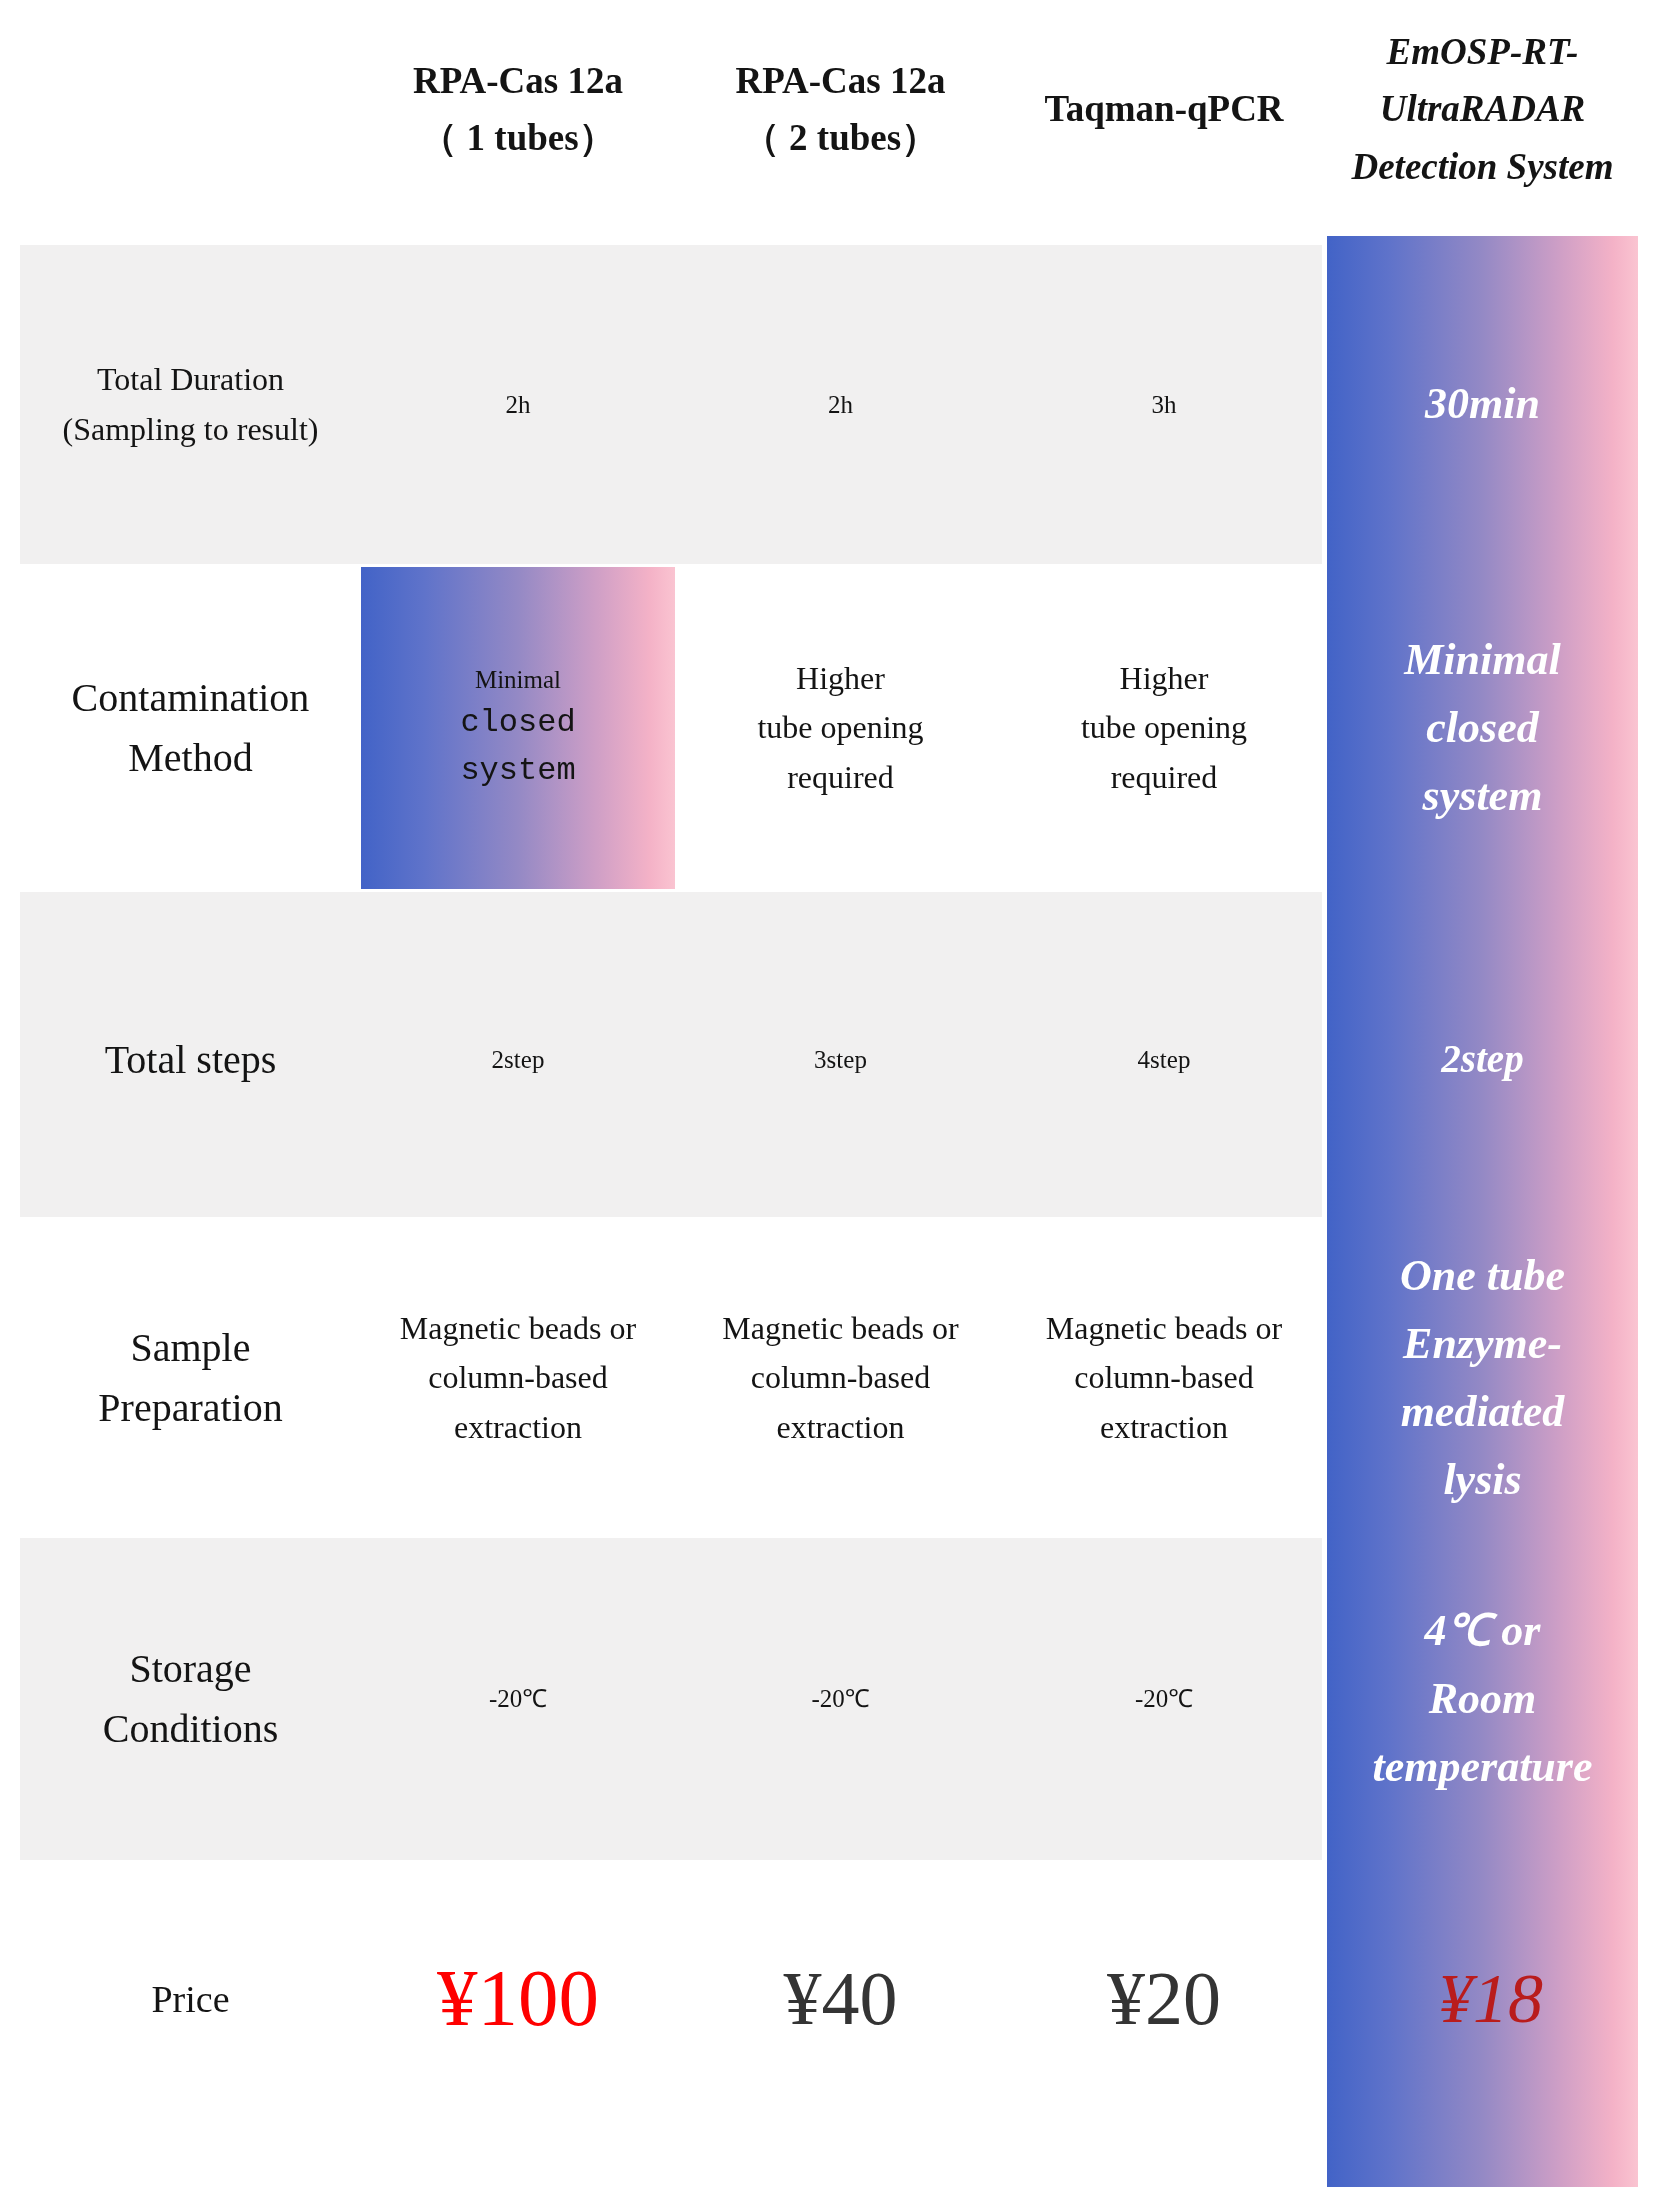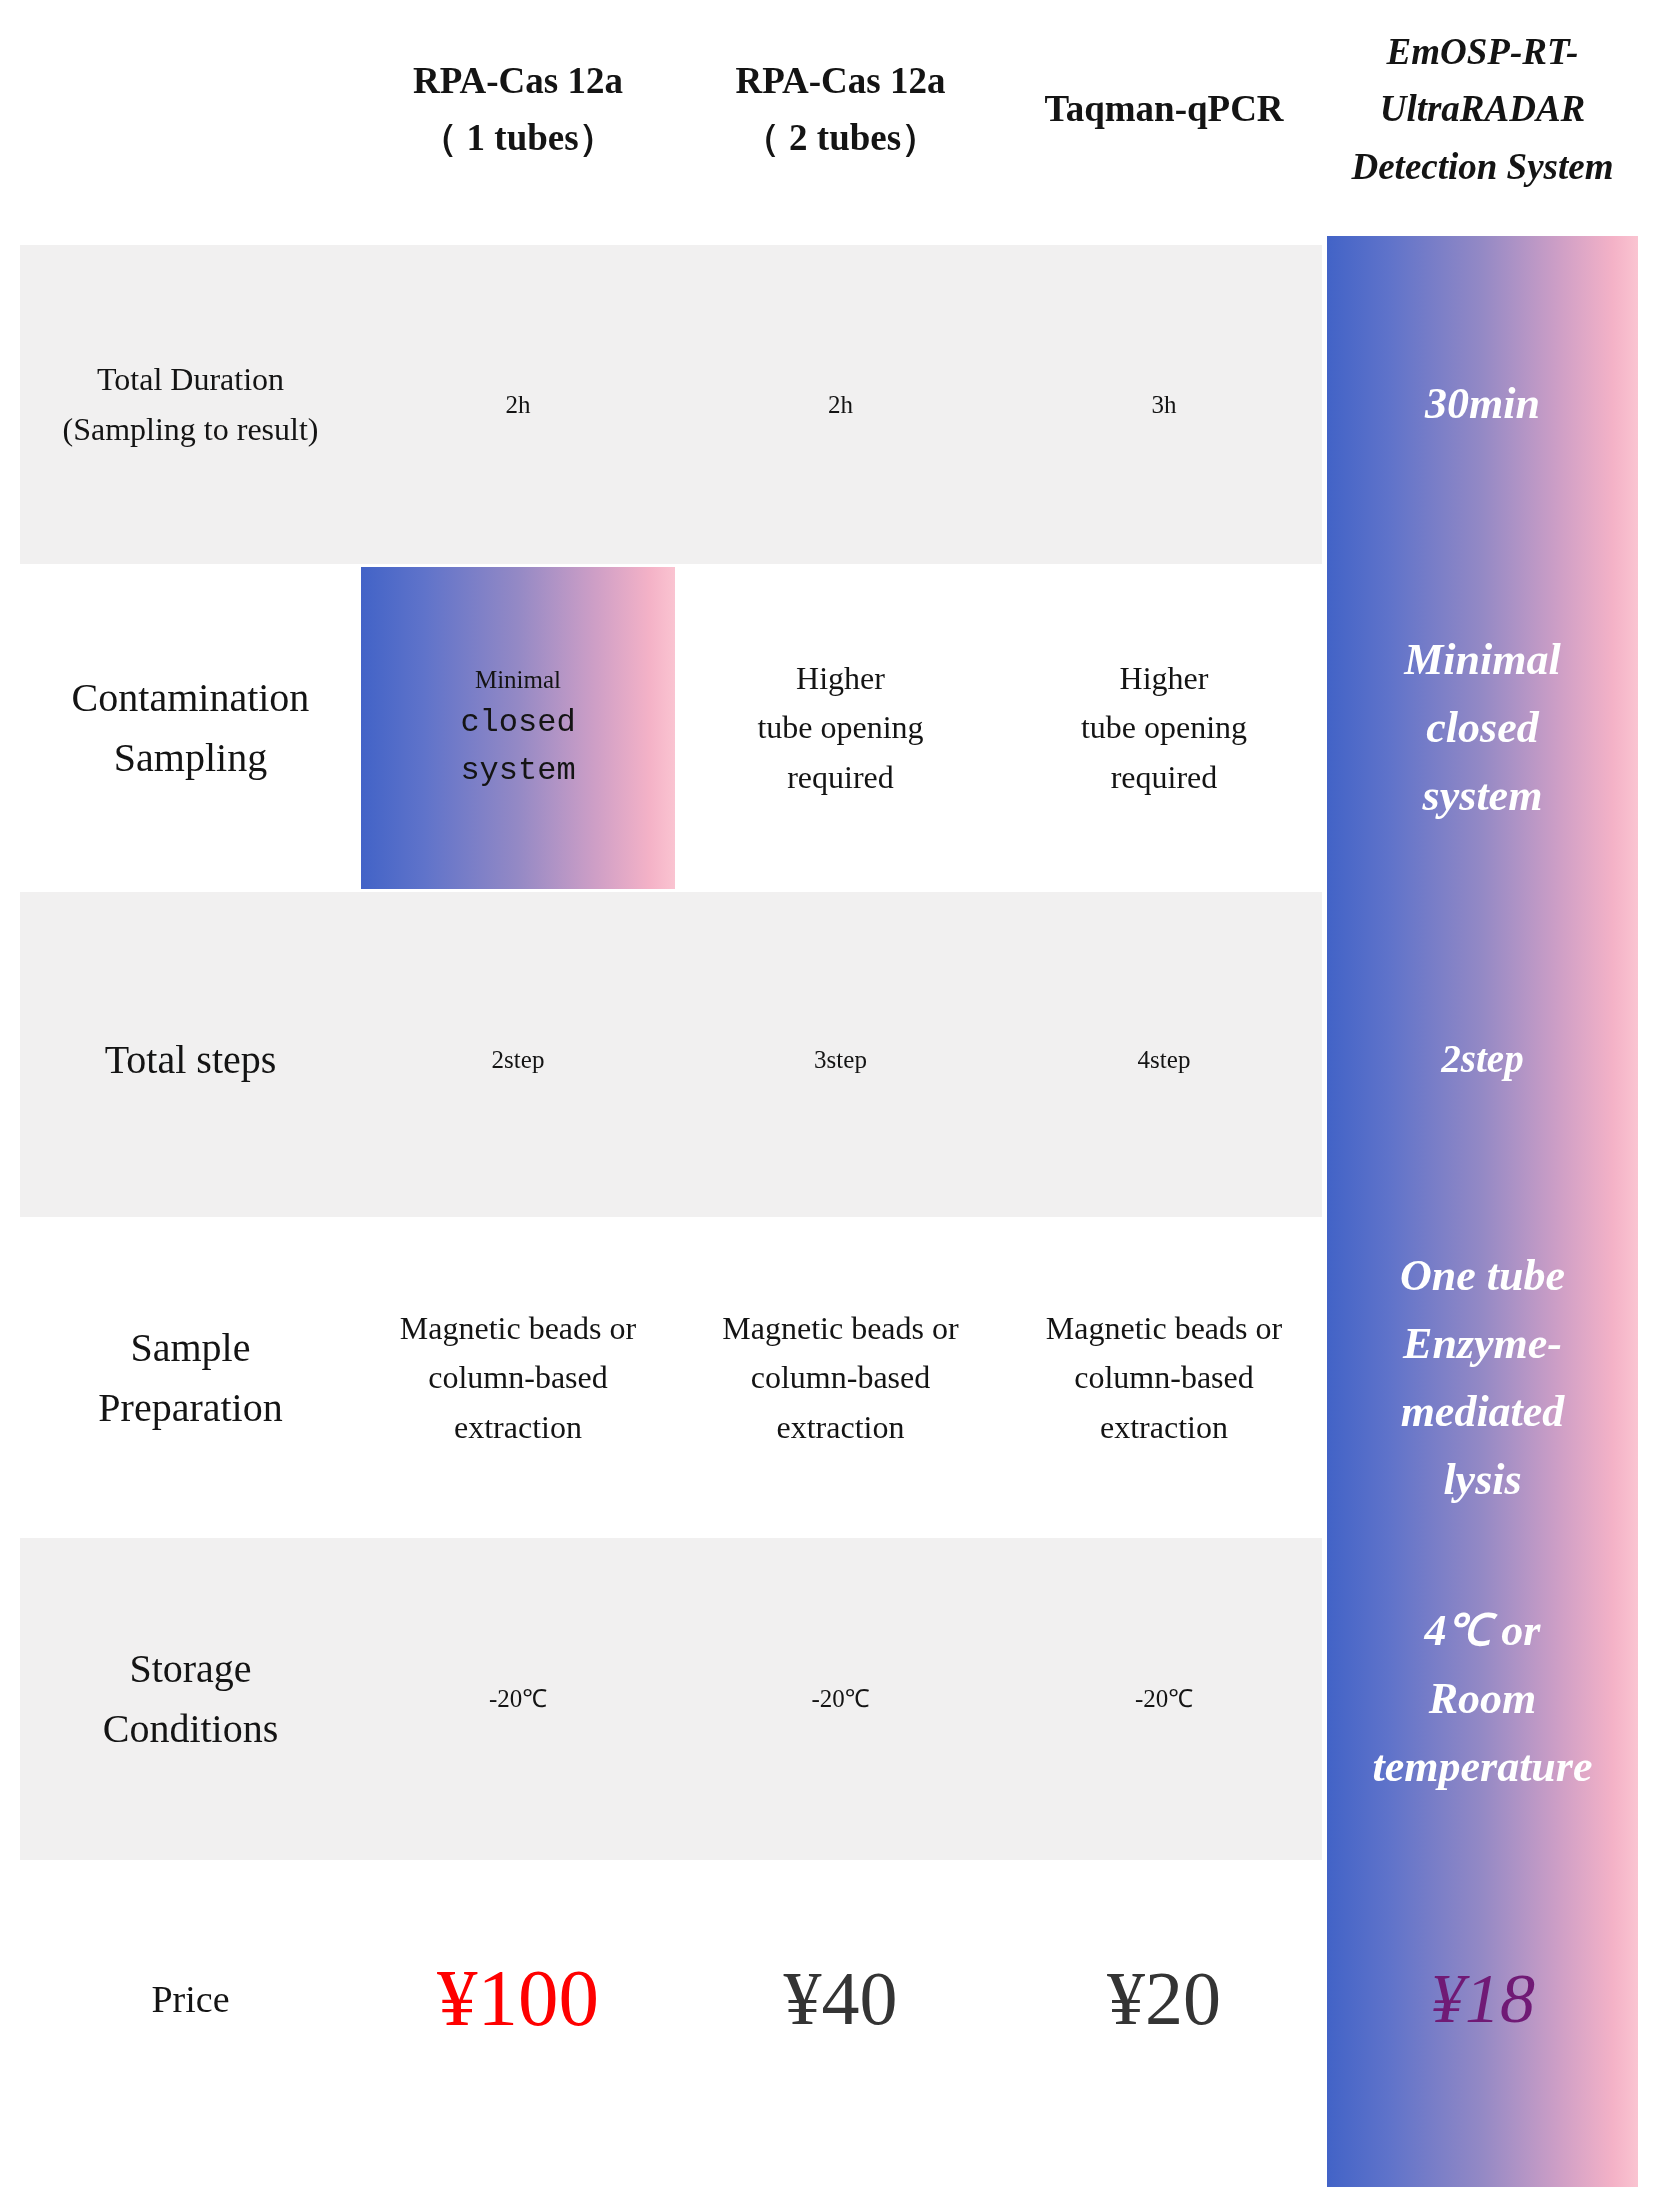--- a/index.html
+++ b/index.html
@@ -51,21 +51,21 @@
   .label{font-size:40px;line-height:1.5;}
   .label-sm{font-size:32px;line-height:1.55;}
   .val{font-size:25px;line-height:1.5;}
   .val-multi{font-size:32px;line-height:1.55;}
   .mono{font-family:"Liberation Mono","DejaVu Sans Mono",monospace;font-size:32px;line-height:1.5;}
   .white-b{color:#ffffff;font-weight:bold;font-size:44px;line-height:1.55;}
   .white-b-sm{color:#ffffff;font-weight:bold;font-size:39px;line-height:1.5;}
   .price-label{font-size:38px;}
   .price-red{color:#fe0000;font-size:81px;}
   .price-dark{color:#343434;font-size:76px;text-align:center;}
-  .price-white{color:#701a75;font-size:70px;}
+  .price-white{color:#b91c1c;font-size:70px;margin-left:8px;}
 </style>
 </head>
 <body>
 
 <div class="canvas">
 
   <div class="band b1"></div>
   <div class="band b3"></div>
   <div class="band b5"></div>
 
@@ -82,21 +82,21 @@
 Detection System</div>
 
   <div class="cell c1 r1 label-sm">Total Duration
 (Sampling to result)</div>
   <div class="cell c2 r1 val">2h</div>
   <div class="cell c3 r1 val">2h</div>
   <div class="cell c4 r1 val">3h</div>
   <div class="cell c5 r1 white-b">30min</div>
 
   <div class="cell c1 r2 label">Contamination
-Sampling</div>
+Method</div>
   <div class="cell c2 r2">
     <span class="val">Minimal</span>
     <span class="mono" style="white-space:pre-line;">closed
 system</span>
   </div>
   <div class="cell c3 r2 val-multi">Higher
 tube opening
 required</div>
   <div class="cell c4 r2 val-multi">Higher
 tube opening

